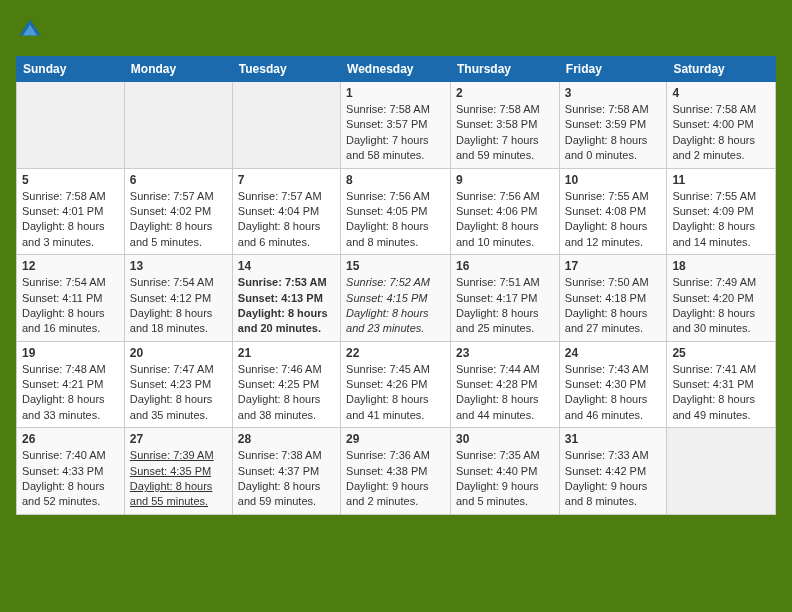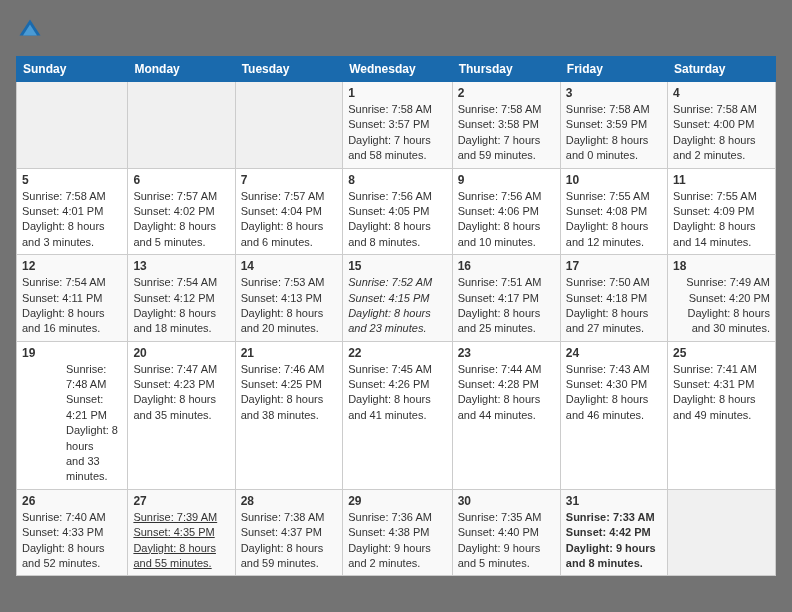--- a/index.html
+++ b/index.html
@@ -7,21 +7,21 @@
       font-family: Arial, sans-serif;
       background: #fff;
       width: 792px;
       height: 612px;
       overflow: hidden;
     }
     .page {
       width: 792px;
       height: 612px;
       padding: 16px;
-      background: #737373;
+      background: #4d7c0f;
     }
     .header {
       display: flex;
       justify-content: space-between;
       align-items: flex-start;
       margin-bottom: 12px;
     }
     .logo {
       display: flex;
       align-items: center;
@@ -233,21 +233,21 @@
           </td>
           <td>
             <span class="day-number">13</span>
             <div class="day-info" style="white-space: pre-line;">Sunrise: 7:54 AM
 Sunset: 4:12 PM
 Daylight: 8 hours
 and 18 minutes.</div>
           </td>
           <td>
             <span class="day-number">14</span>
-            <div class="day-info" style="white-space: pre-line;">Sunrise: 7:53 AM
+            <div class="day-info" style="white-space: pre-line; font-weight: bold;">Sunrise: 7:53 AM
 Sunset: 4:13 PM
 Daylight: 8 hours
 and 20 minutes.</div>
           </td>
           <td>
             <span class="day-number">15</span>
             <div class="day-info" style="white-space: pre-line; font-style: italic;">Sunrise: 7:52 AM
 Sunset: 4:15 PM
 Daylight: 8 hours
 and 23 minutes.</div>
@@ -261,30 +261,30 @@
           </td>
           <td>
             <span class="day-number">17</span>
             <div class="day-info" style="white-space: pre-line;">Sunrise: 7:50 AM
 Sunset: 4:18 PM
 Daylight: 8 hours
 and 27 minutes.</div>
           </td>
           <td>
             <span class="day-number">18</span>
-            <div class="day-info" style="white-space: pre-line; text-align: right;">Sunrise: 7:49 AM
+            <div class="day-info" style="white-space: pre-line;">Sunrise: 7:49 AM
 Sunset: 4:20 PM
 Daylight: 8 hours
 and 30 minutes.</div>
           </td>
         </tr>
         <tr>
           <td>
             <span class="day-number">19</span>
-            <div class="day-info" style="white-space: pre-line; margin-left: 44px;">Sunrise: 7:48 AM
+            <div class="day-info" style="white-space: pre-line;">Sunrise: 7:48 AM
 Sunset: 4:21 PM
 Daylight: 8 hours
 and 33 minutes.</div>
           </td>
           <td>
             <span class="day-number">20</span>
             <div class="day-info" style="white-space: pre-line;">Sunrise: 7:47 AM
 Sunset: 4:23 PM
 Daylight: 8 hours
 and 35 minutes.</div>
@@ -356,21 +356,21 @@
           </td>
           <td>
             <span class="day-number">30</span>
             <div class="day-info" style="white-space: pre-line;">Sunrise: 7:35 AM
 Sunset: 4:40 PM
 Daylight: 9 hours
 and 5 minutes.</div>
           </td>
           <td>
             <span class="day-number">31</span>
-            <div class="day-info" style="white-space: pre-line; font-weight: bold;">Sunrise: 7:33 AM
+            <div class="day-info" style="white-space: pre-line;">Sunrise: 7:33 AM
 Sunset: 4:42 PM
 Daylight: 9 hours
 and 8 minutes.</div>
           </td>
           <td class="empty-cell"></td>
         </tr>
       </tbody>
   </table>
 </div>
 

